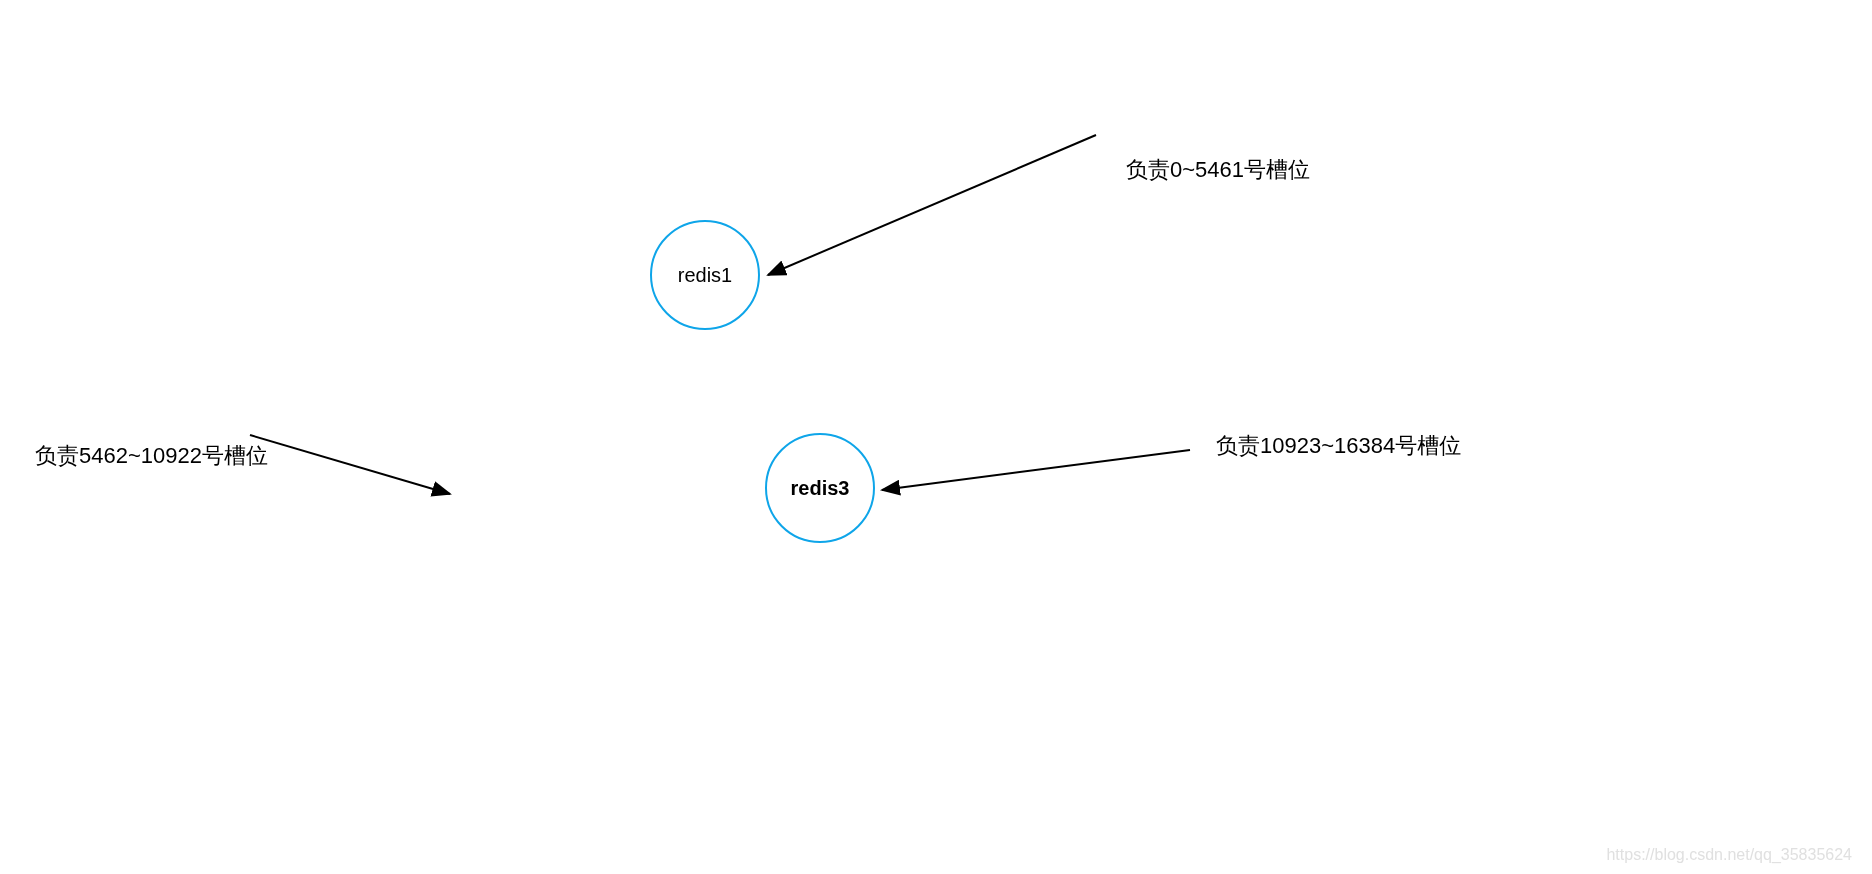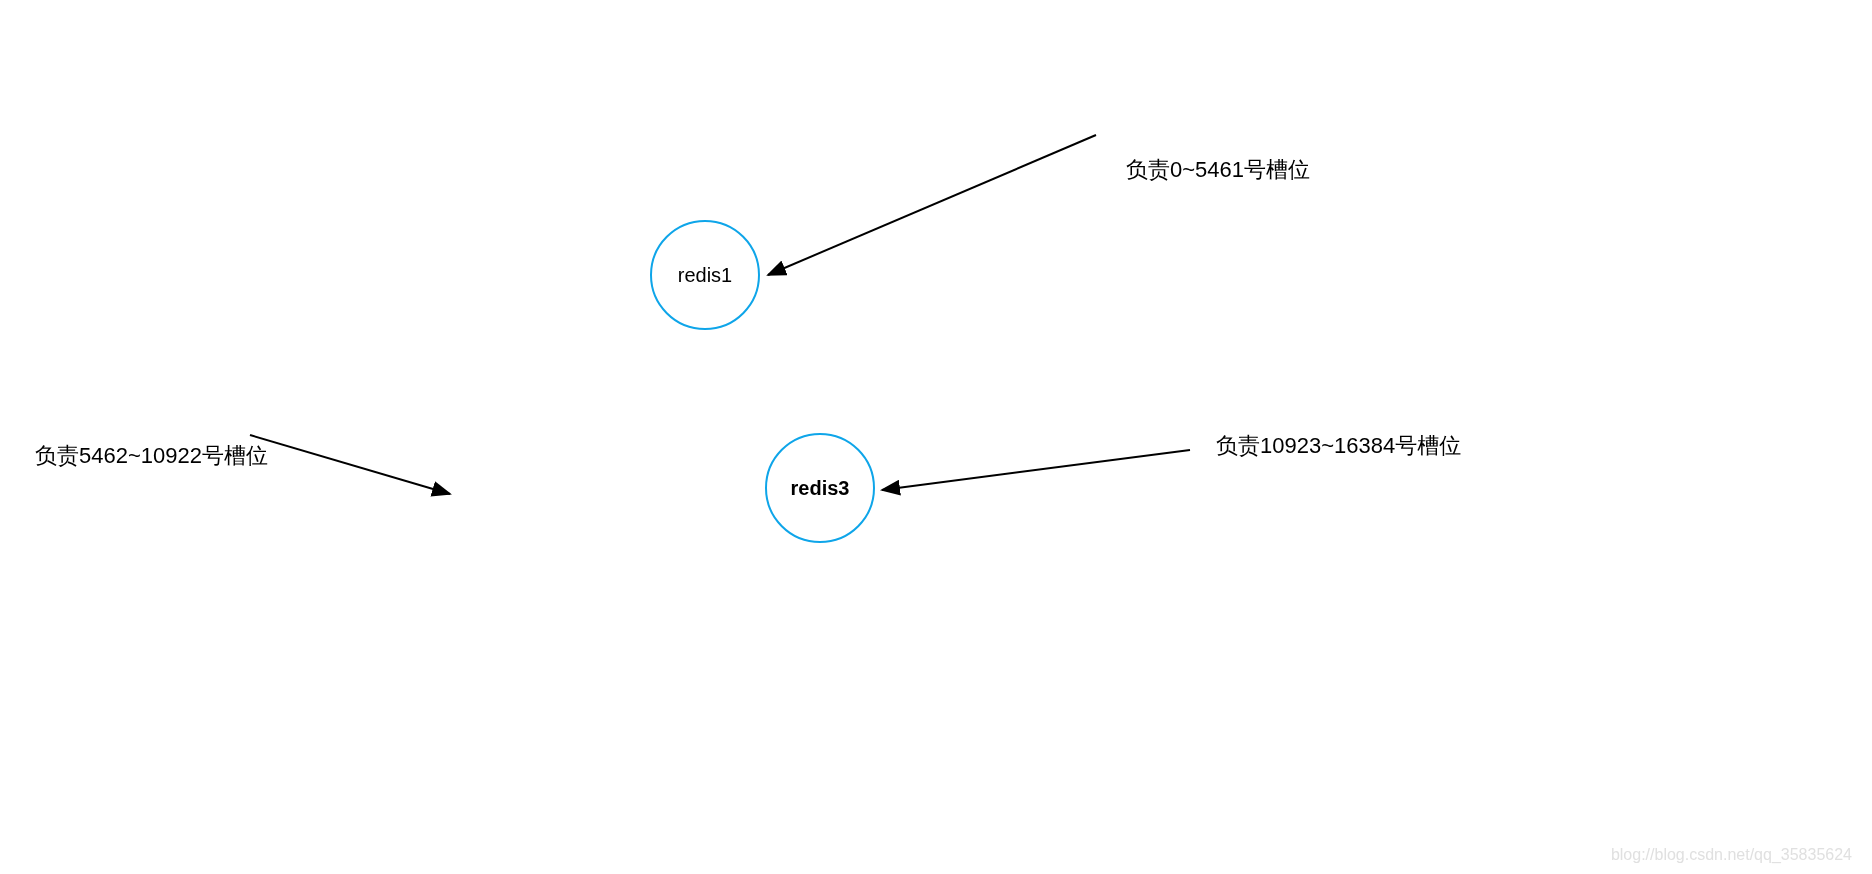--- a/index.html
+++ b/index.html
@@ -88,16 +88,16 @@
 
   <div class="annotation-label" style="left:35px; top:417px;margin-top:24px;">
     <span>负责5462~10922号槽位</span>
   </div>
 
   <div class="annotation-label" style="left:1216px; top:431px;">
     <span>负责10923~16384号槽位</span>
   </div>
 
   <div class="watermark">
-    <span>blog://blog.csdn.net/qq_35835624</span>
+    <span>https://blog.csdn.net/qq_35835624</span>
   </div>
 
 </div>
 
 </body></html>

